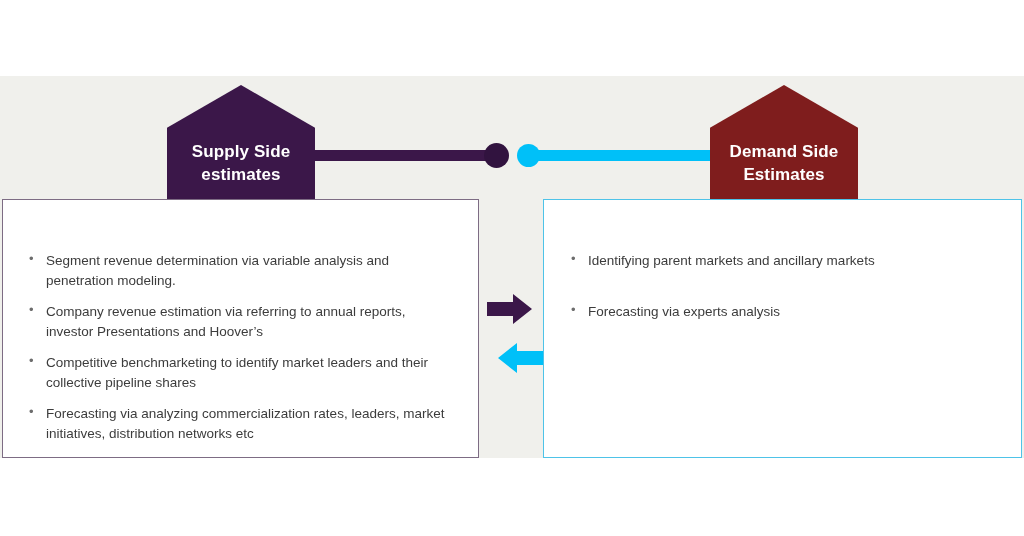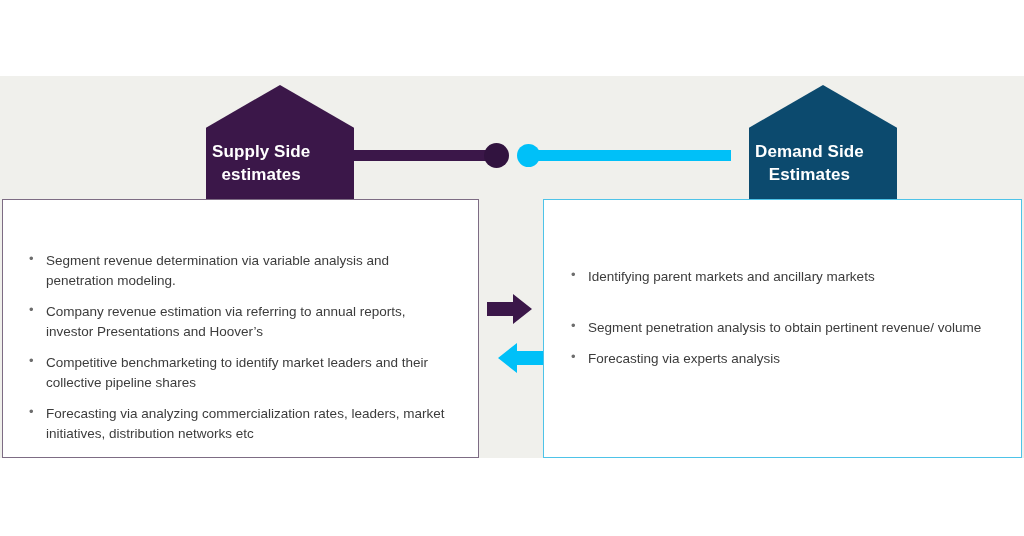--- a/index.html
+++ b/index.html
@@ -68,33 +68,32 @@
   }
 
   
   .hex {
     position: absolute;
     width: 148px;
     height: 158px;
     clip-path: polygon(50% 0%, 100% 27%, 100% 73%, 50% 100%, 0% 73%, 0% 27%);
     display: flex;
     align-items: center;
-    justify-content: flex-start;
+    justify-content: center;
     text-align: center;
-    margin-left: 39px;
   }
   .hex-supply {
     left: 167px;
     top: 85px;
     background: #3b1749;
   }
   .hex-demand {
     left: 710px;
     top: 85px;
-    background: #0c4a6e;
+    background: #7f1d1d;
   }
   .hex-label {
     color: #ffffff;
     font-size: 17px;
     font-weight: bold;
     line-height: 1.35;
     letter-spacing: 0.1px;
     padding: 0 6px;
   }
 
@@ -148,21 +147,21 @@
   }
   .bullets-left li { margin-bottom: 12px; }
 
   .bullets-right {
     position: absolute;
     left: 568px;
     top: 251px;
     width: 420px;
   }
   .bullets-right li { margin-bottom: 12px; }
-  .bullets-right li:nth-child(1) { margin-bottom: 31px; margin-top: 16px; }
+  .bullets-right li:nth-child(1) { margin-bottom: 31px; }
 
   
   .arrow {
     position: absolute;
   }
   .arrow-right-purple { left: 487px; top: 292px; }
   .arrow-left-cyan   { left: 497px; top: 341px; }
 </style>
 </head>
 <body>
@@ -194,21 +193,20 @@
   <ul class="bullets bullets-left">
     <li>Segment revenue determination via variable analysis and penetration modeling.</li>
     <li>Company revenue estimation via referring to annual reports, investor Presentations and Hoover’s</li>
     <li>Competitive benchmarketing to identify market leaders and their collective pipeline shares</li>
     <li>Forecasting via analyzing commercialization rates, leaders, market initiatives, distribution networks etc</li>
   </ul>
 
   <div class="panel panel-right"></div>
   <ul class="bullets bullets-right">
     <li>Identifying parent markets and ancillary markets</li>
-    <li>Segment penetration analysis to obtain pertinent revenue/ volume</li>
     <li>Forecasting via experts analysis</li>
   </ul>
 
   <svg class="arrow arrow-right-purple" width="46" height="34" viewBox="0 0 46 34">
     <polygon points="0,10 26,10 26,2 45,17 26,32 26,24 0,24" fill="#3b1749"></polygon>
   </svg>
 
   <svg class="arrow arrow-left-cyan" width="46" height="34" viewBox="0 0 46 34">
     <polygon points="46,10 20,10 20,2 1,17 20,32 20,24 46,24" fill="#00c0f8"></polygon>
   </svg>

